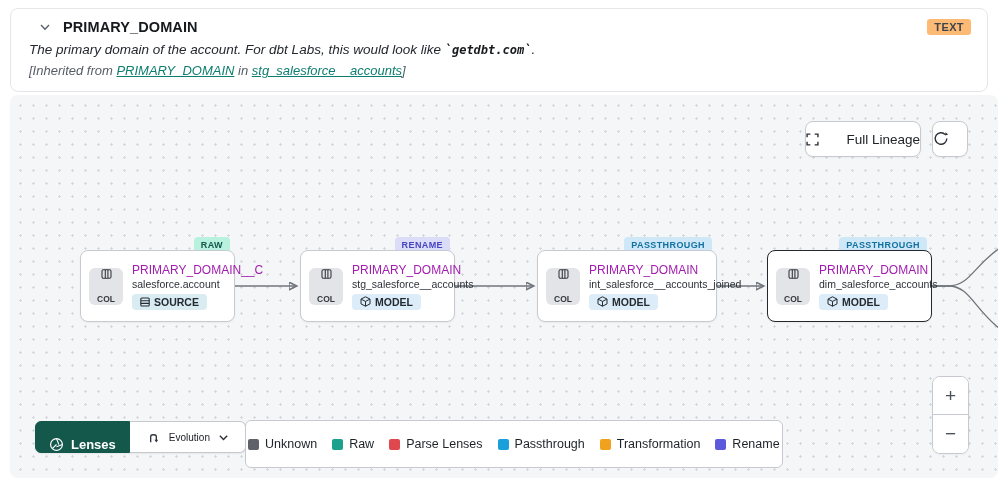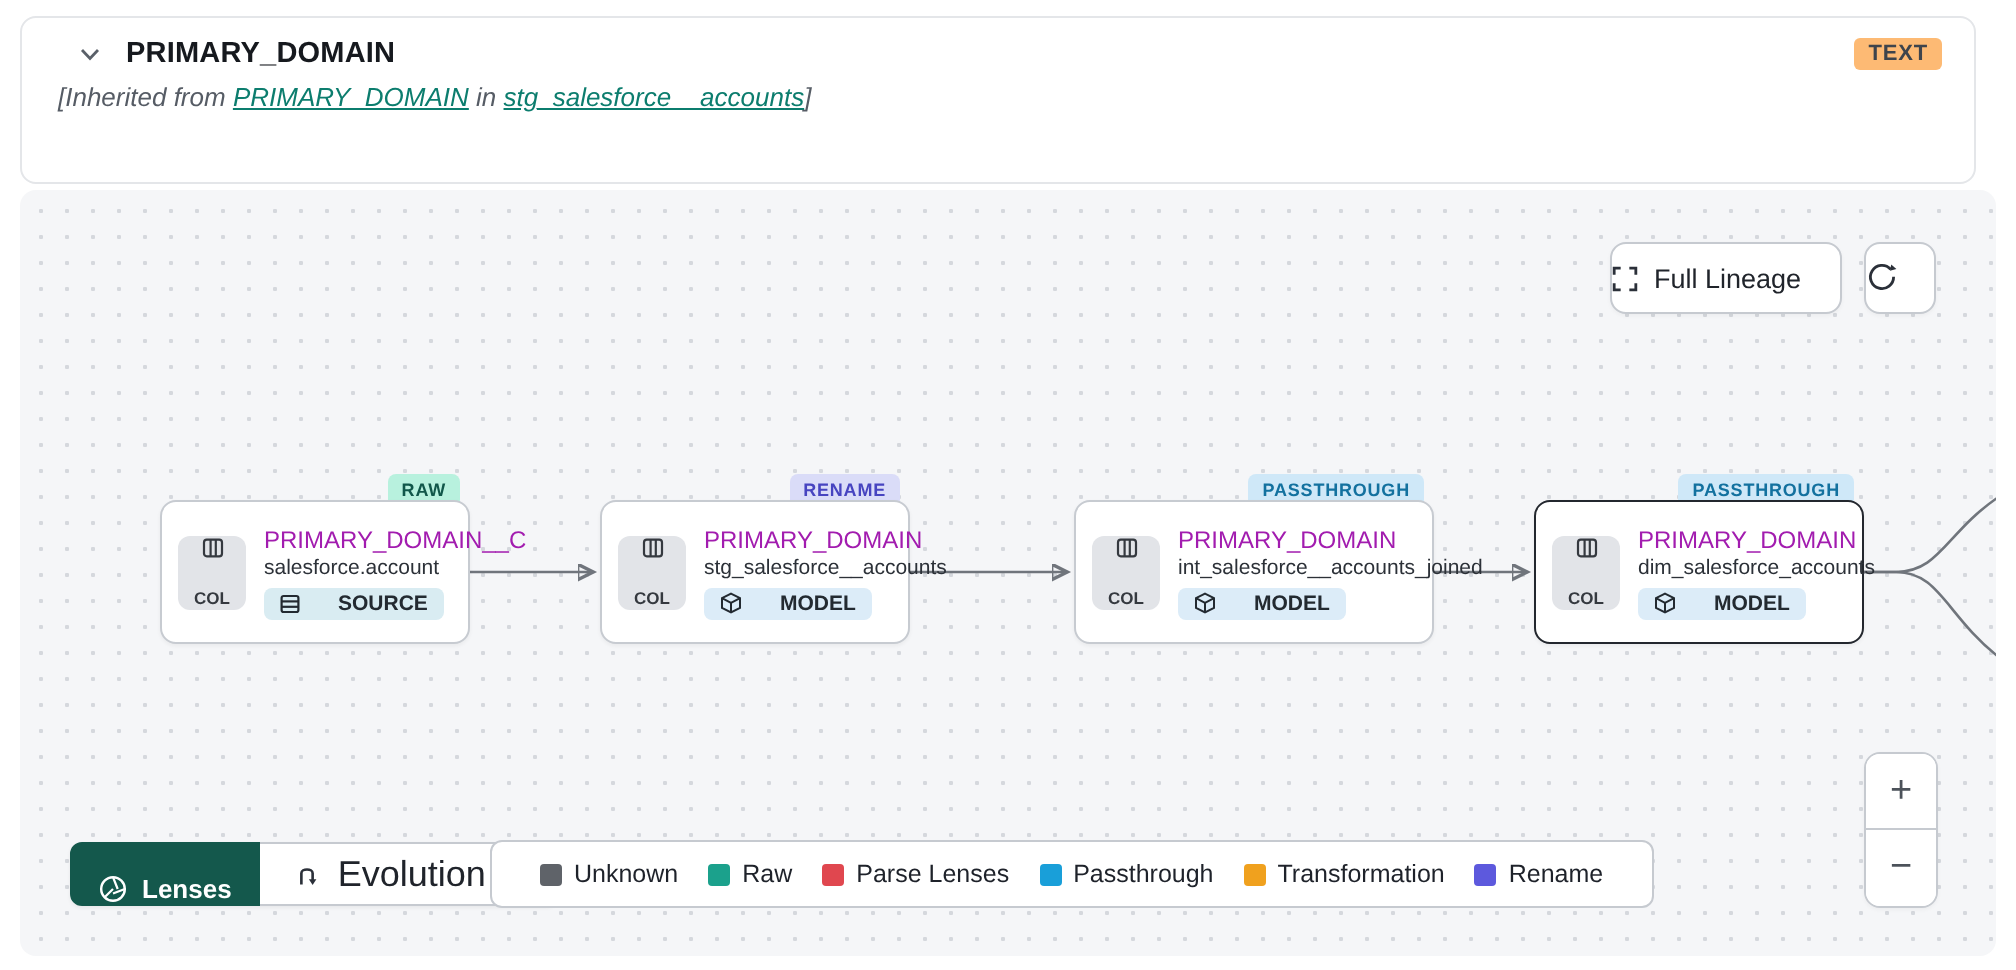--- a/index.html
+++ b/index.html
@@ -21,21 +21,21 @@
 
   
   .canvas { position:absolute; left:10px; top:95px; width:988px; height:383px;
     background:#f5f6f8; border-radius:8px; overflow:hidden;
     background-image:radial-gradient(circle, #d5d8dd 1px, transparent 1.2px);
     background-size:13px 13px; background-position:4px 4px; }
   .edges { position:absolute; left:0; top:0; pointer-events:none; }
   .edges line, .edges path { stroke:#70757c; stroke-width:1.3; fill:none; }
 
   
-  .btn { position:absolute; display:flex; align-items:center; justify-content:flex-start; gap:8px;
+  .btn { position:absolute; display:flex; align-items:center; justify-content:space-between; gap:8px;
     background:#fff; border:1px solid #c6cad0; border-radius:8px; height:36px;
     font-size:13.5px; font-weight:500; color:#20242b; cursor:pointer;
     box-shadow:0 1px 2px rgba(0,0,0,.04); }
   .full-lineage { left:795px; top:26px; width:116px; }
   .refresh-btn { left:922px; top:26px; width:36px; }
 
   
   .node-wrap { position:absolute; height:72px; }
   .tag { position:absolute; top:-13px; right:5px; z-index:0; height:17px; line-height:17px;
     padding:0 7px; border-radius:4px; font-size:9px; font-weight:bold; letter-spacing:.4px; }
@@ -45,37 +45,37 @@
   .node-card { position:relative; z-index:1; height:72px; background:#fff;
     border:1px solid #c7cbd1; border-radius:8px; display:flex; align-items:center;
     gap:9px; padding:0 8px; box-shadow:0 1px 2px rgba(0,0,0,.05); cursor:pointer; }
   .node-wrap.selected .node-card { border:1.5px solid #23272e; }
   .col-chip { width:34px; height:37px; background:#e2e4e8; border-radius:6px; flex:none;
     display:flex; flex-direction:column; align-items:center; justify-content:center; gap:15px;
     font-size:8.5px; font-weight:bold; color:#35393f; }
   .node-body { display:flex; flex-direction:column; }
   .node-title { font-size:12px; font-weight:normal; color:#a21caf; margin-bottom:1px; }
   .node-sub { font-size:10.5px; color:#2c3138; margin-bottom:4px; }
-  .kind { display:inline-flex; align-items:center; gap:19px; align-self:flex-start;
+  .kind { display:inline-flex; align-items:center; gap:4px; align-self:flex-start;
     padding:2px 8px; border-radius:4px; font-size:10.5px; font-weight:bold; color:#232a31;text-align:center; }
   .kind--source { background:#d9ecf2; }
   .kind--model { background:#dcecf8; }
 
   
   .lenses-group { position:absolute; left:25px; top:326px; height:32px; display:flex;
     border-radius:6px; box-shadow:0 1px 2px rgba(0,0,0,.06); }
   .lenses-btn { display:flex; align-items:flex-end; gap:7px; background:#14584c; color:#fff;
     border:1px solid #14584c; border-radius:6px 0 0 6px; padding:0 13px;
     font-size:13px; font-weight:bold; cursor:pointer; }
   .lens-select { display:flex; align-items:center; gap:8px; background:#fff; color:#20242b;
     border:1px solid #c6cad0; border-left:none; border-radius:0 6px 6px 0; padding:0 16px;
-    font-size:18px; cursor:pointer; }
-  .legend { position:absolute; left:235px; top:325px; height:34px; display:flex;
+    font-size:10px; cursor:pointer; }
+  .legend { position:absolute; left:235px; top:325px; height:48px; display:flex;
     align-items:center; gap:15px; background:#fff; border:1px solid #c6cad0;
-    border-radius:6px; padding:0 24px; }
+    border-radius:6px; padding:0 2px; }
   .legend-item { display:flex; align-items:center; gap:6px; font-size:12.5px; color:#1e222a; }
   .swatch { width:11px; height:11px; border-radius:2px; display:inline-block; }
 
   
   .zoom-ctl { position:absolute; left:922px; top:281px; width:37px; background:#fff;
     border:1px solid #c6cad0; border-radius:8px; overflow:hidden; display:flex;
     flex-direction:column; box-shadow:0 1px 2px rgba(0,0,0,.04); }
   .zoom-ctl button { width:100%; height:38px; background:#fff; border:none; font-size:19px;
     color:#4c525a; cursor:pointer; font-family:"Liberation Sans", sans-serif; }
   .zoom-ctl button:first-child { border-bottom:1px solid #c6cad0; }
@@ -88,20 +88,21 @@
 <div class="header-card">
   <div class="header-row">
     <span class="chev-btn">
       <svg class="ic" width="12" height="12" viewBox="0 0 12 12">
           <polyline points="2,4 6,8.2 10,4" fill="none" stroke="currentColor" stroke-width="1.4"></polyline>
         </svg>
     </span>
     <span class="hdr-title">PRIMARY_DOMAIN</span>
     <span class="type-badge">TEXT</span>
   </div>
+  <p class="desc"><span>The primary domain of the account. For dbt Labs, this would look like </span><code>`getdbt.com`</code><span>.</span></p>
   <p class="inherited"><span>[Inherited from </span><a>PRIMARY_DOMAIN</a><span> in </span><a>stg_salesforce__accounts</a><span>]</span></p>
 </div>
 
 <div class="canvas">
 
   <svg class="edges" width="988" height="383" viewBox="0 0 988 383">
     <defs>
       <marker id="arr" markerWidth="8" markerHeight="8" refX="5.5" refY="3" orient="auto">
         <path d="M0 0 L6 3 L0 6 Z" fill="#70757c" stroke="none"></path>
       </marker>

